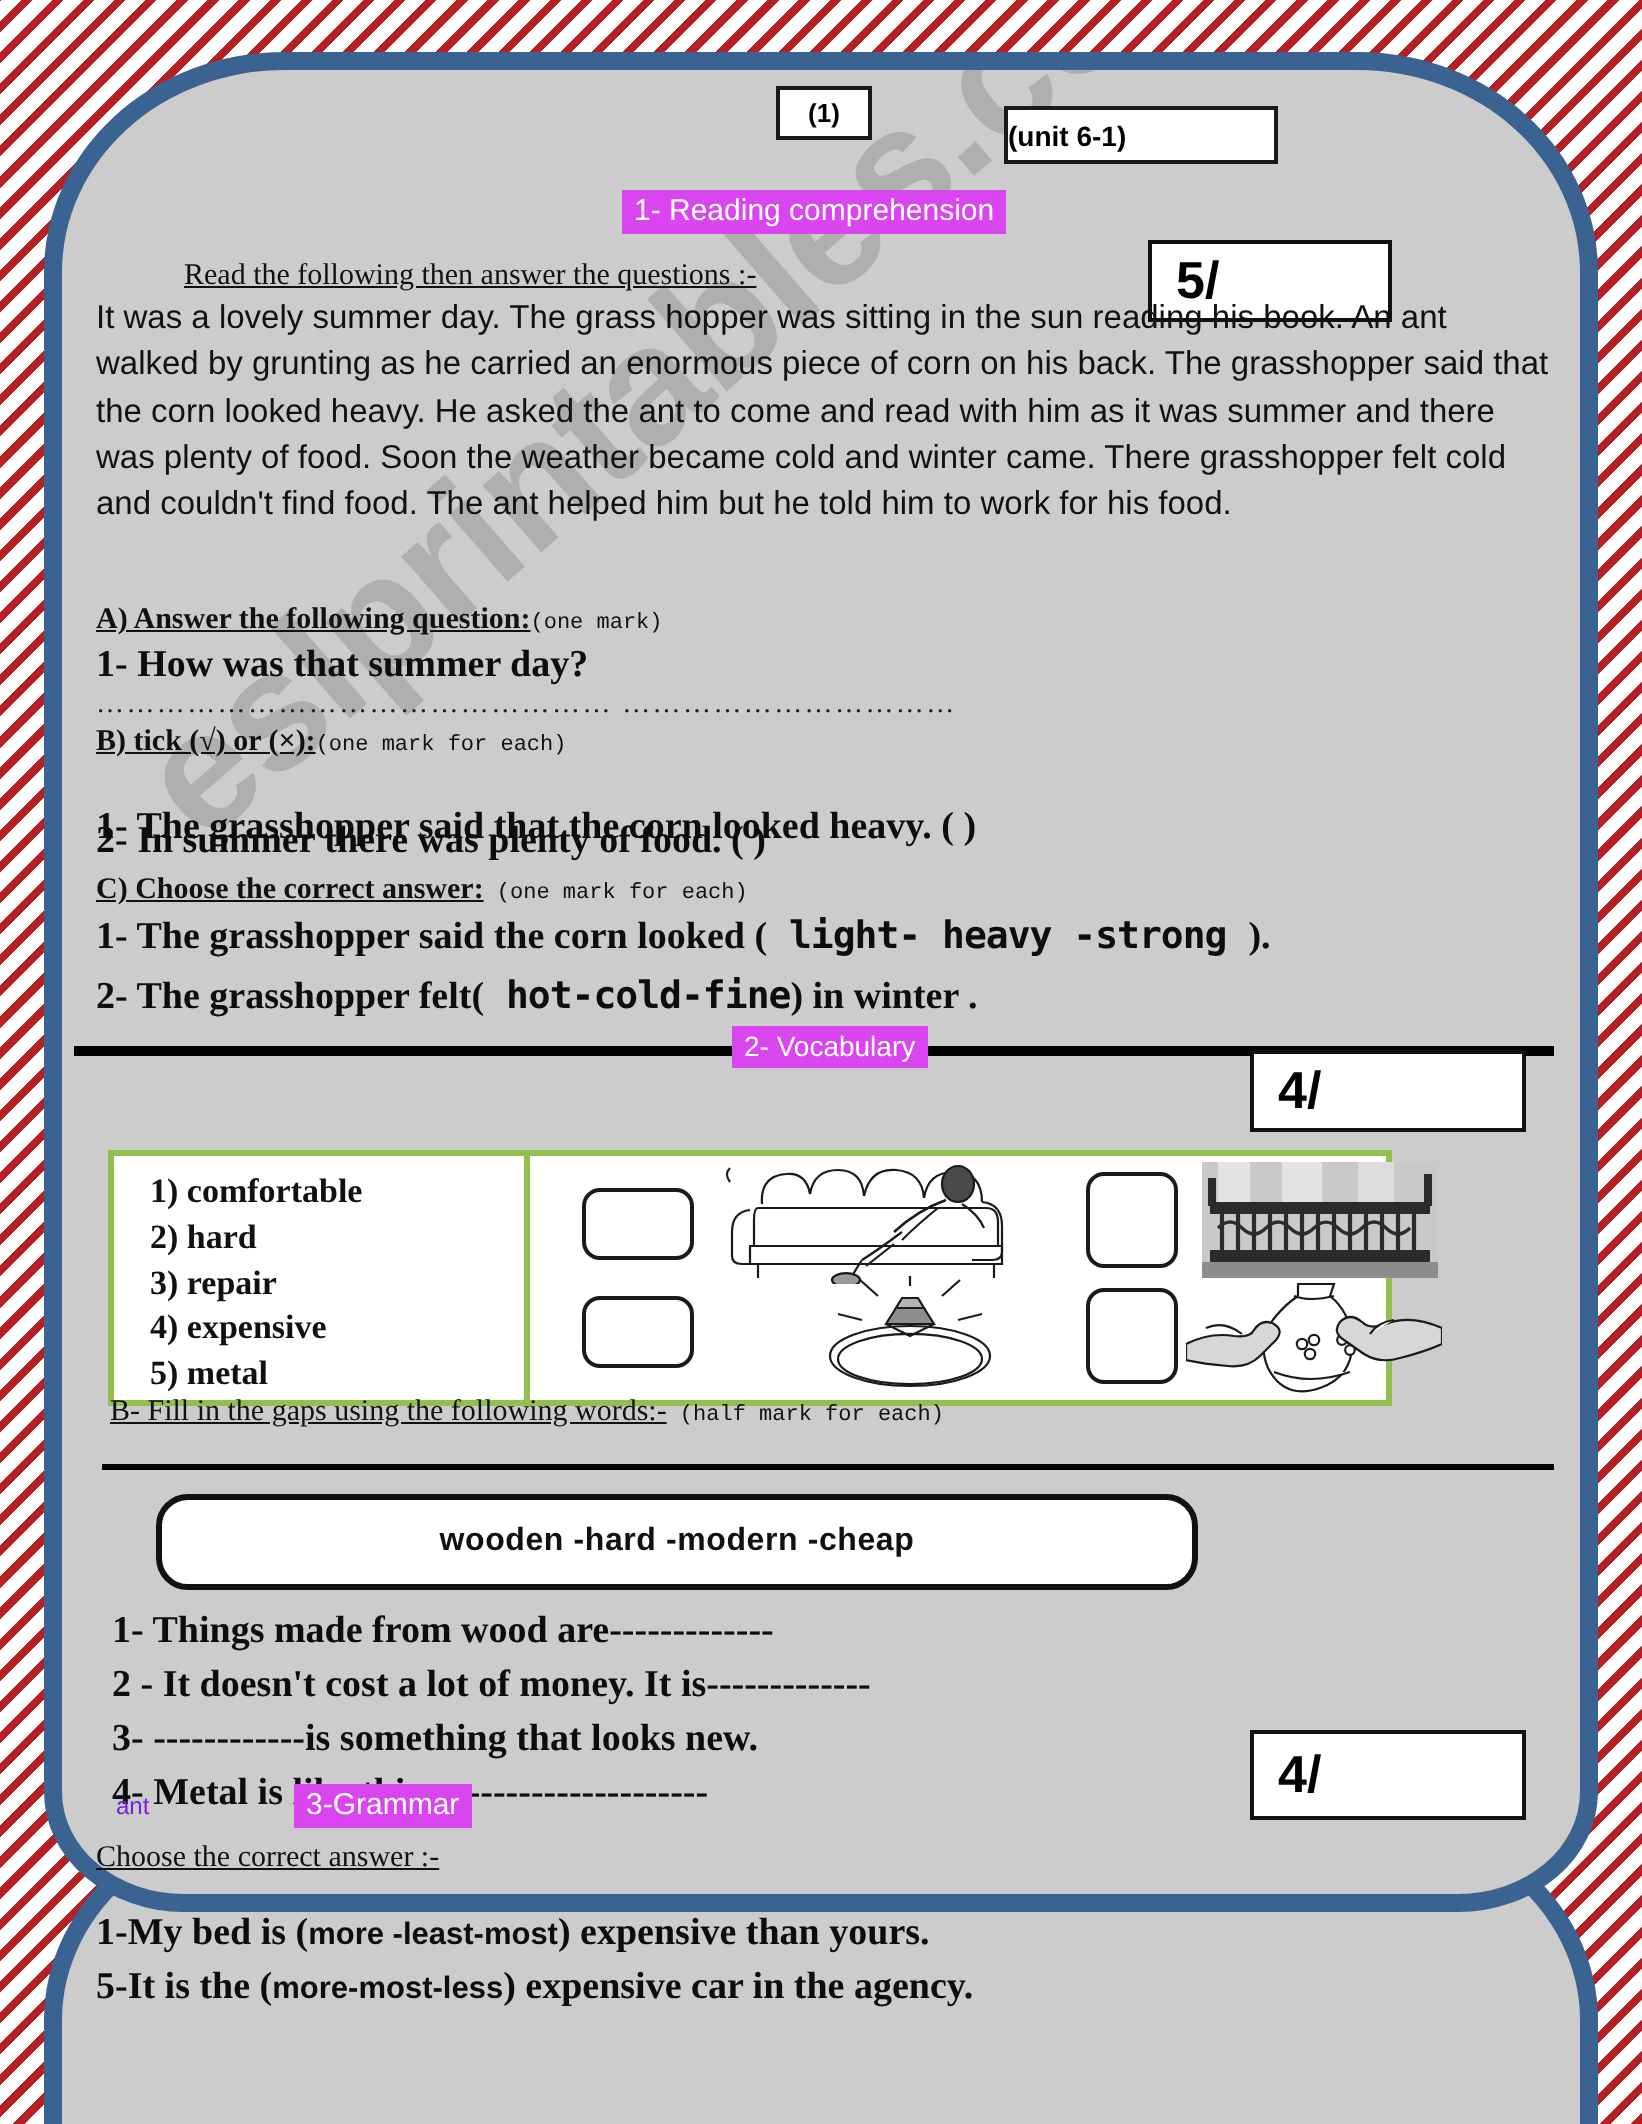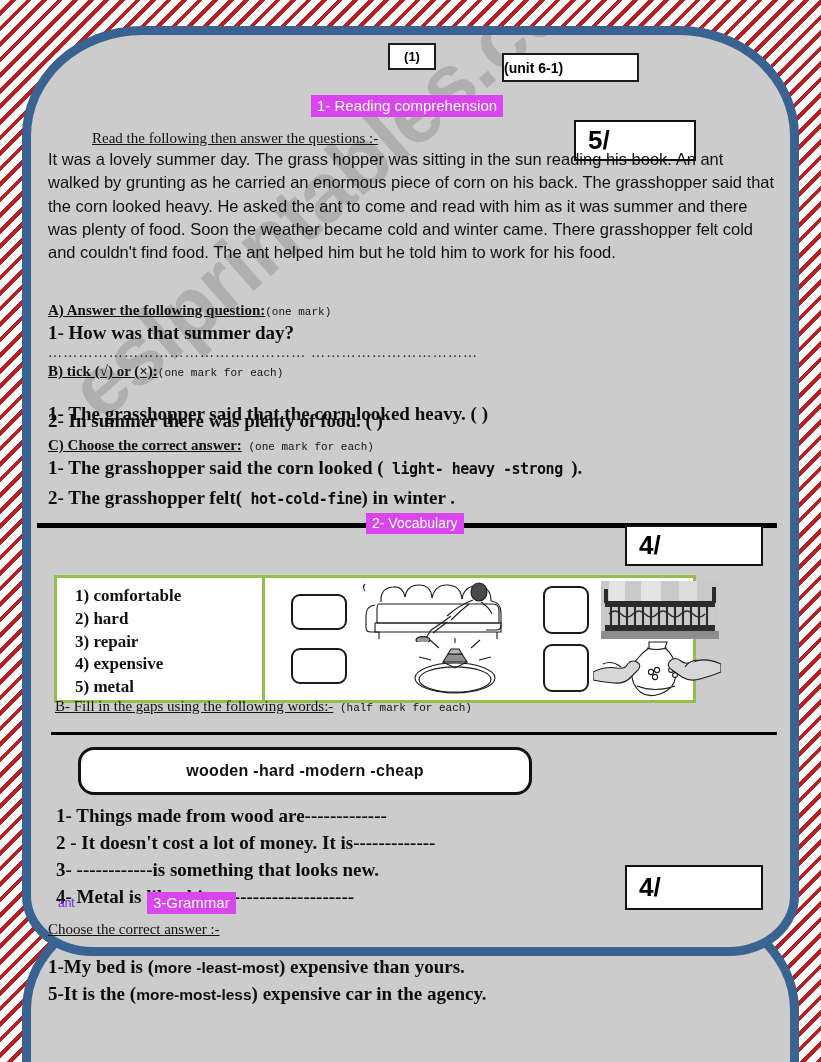--- a/index.html
+++ b/index.html
@@ -163,21 +163,21 @@
   .q {
     position: absolute;
     font-family: "Liberation Serif", serif;
     font-weight: bold;
     font-size: 19px;
     white-space: nowrap;
     color: #0d0d0d;
   }
   .q .opts {
     font-family: "DejaVu Sans Mono", monospace;
-    font-size: 15px;
+    font-size: 19px;
     font-weight: bold;
     letter-spacing: -0.5px;
   }
   .q .gopts {
     font-family: "Liberation Sans", sans-serif;
     font-size: 15.5px;
     font-weight: bold;
   }
 
   .dotline {
@@ -235,21 +235,21 @@
   #ansbox-2 { left: 26px; top: 70px;  width: 52px; height: 32px; }
   #ansbox-3 { left: 278px; top: 8px;  width: 42px; height: 44px; }
   #ansbox-4 { left: 278px; top: 66px; width: 42px; height: 44px; }
 
   .pic { position: absolute; }
 
   
   #wordbank {
     position: absolute;
     left: 47px; top: 712px;
-    width: 454px; height: 48px;
+    width: 521px; height: 48px;
     border: 3px solid #111111;
     border-radius: 16px;
     background: #ffffff;
     display: flex;
     align-items: center;
     justify-content: center;
     box-sizing: border-box;
   }
   #wordbank span {
     font-family: "Liberation Sans", sans-serif;

